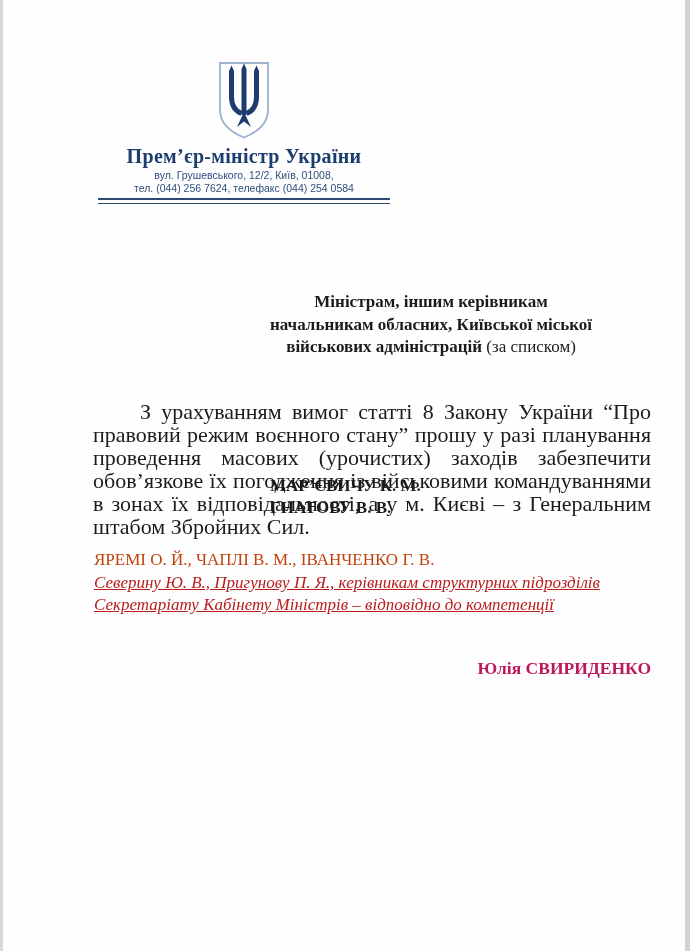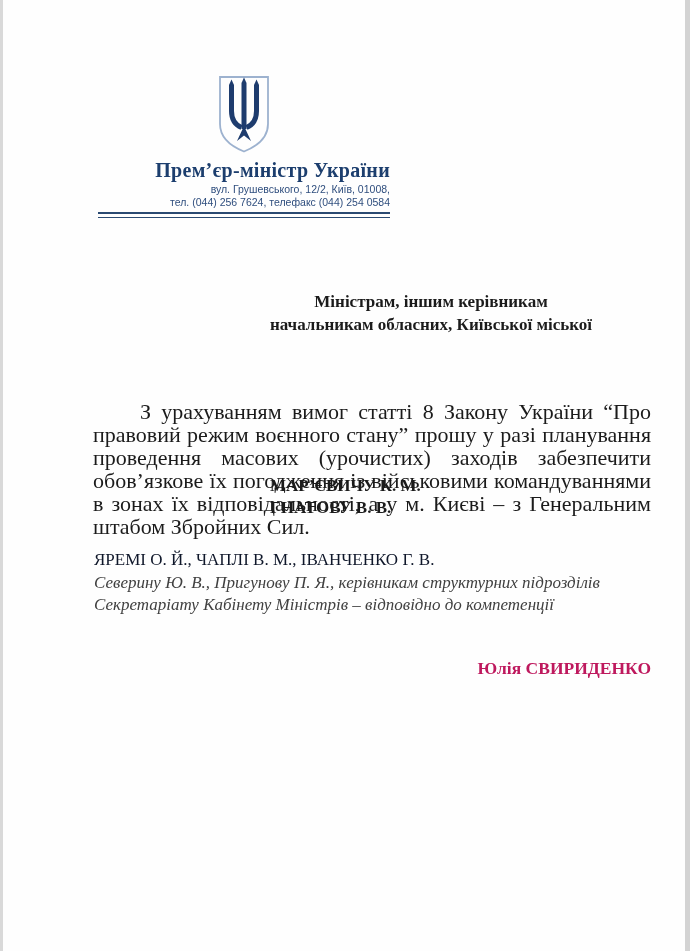--- a/index.html
+++ b/index.html
@@ -6,21 +6,21 @@
   html,body { background:#e9e9e9; }
   body { width:690px; height:951px; font-family:"Liberation Serif", serif; }
   .page {
     position:relative; width:690px; height:951px;
     background:#fefefe; overflow:hidden;
   }
   .edge-left  { position:absolute; left:0; top:0; width:3px; height:951px; background:#d9d9d9; }
   .edge-right { position:absolute; right:0; top:0; width:5px; height:951px; background:#d3d3d3; }
 
   
-  .letterhead { position:absolute; left:98px; top:69px; width:292px; text-align:right; }
+  .letterhead { position:absolute; left:98px; top:55px; width:292px; text-align:center; }
   .emblem-wrap { width:56px; height:80px; margin:5px auto 0 auto; }
   .lh-title {
     margin-top:3px; font-family:"Liberation Serif", serif; font-weight:bold;
     font-size:20px; line-height:26px; color:#1c3e6e; letter-spacing:0.3px; white-space:nowrap;
   }
   .lh-address {
     font-family:"Liberation Sans", sans-serif; font-size:10.5px; line-height:13px;
     color:#2f4e7e; white-space:nowrap;
   }
   .lh-rule { margin-top:3px; border-top:2px solid #2a4a72; padding-top:2px; border-bottom:1.5px solid #2a4a72; height:6px; }
@@ -35,25 +35,25 @@
     position:absolute; left:93px; top:400px; width:558px;
     font-size:22px; line-height:23px; color:#1b1b1b;
     text-align:justify; text-indent:47px;
   }
   .recipients {
     position:absolute; left:270px; top:475px;
     font-weight:bold; font-size:17px; line-height:22px; color:#1b1b1b; white-space:nowrap;
   }
   .copy-line {
     position:absolute; left:94px; top:549px;
-    font-size:17px; line-height:22px; color:#0f172a; white-space:nowrap;
+    font-size:17px; line-height:22px; color:#c2410c; white-space:nowrap;
   }
   .copy-italic {
     position:absolute; left:94px; top:572px;
-    font-style:italic; font-size:17px; line-height:22px; color:#404040; white-space:nowrap;
+    font-style:italic; font-size:17px; line-height:22px; color:#b91c1c; white-space:nowrap;text-decoration:underline;
   }
   .signature {
     position:absolute; right:39px; top:658px;
     font-weight:bold; font-size:17.5px; color:#be185d; white-space:nowrap;
   }
 </style>
 </head>
 <body>
 
 <div class="page">
@@ -81,20 +81,21 @@
     <div class="lh-address">
       <div>вул. Грушевського, 12/2, Київ, 01008,</div>
       <div>тел. (044) 256 7624, телефакс (044) 254 0584</div>
     </div>
     <div class="lh-rule"></div>
   </div>
 
   <div class="addressee">
     <div>Міністрам, іншим керівникам</div>
     <div>начальникам обласних, Київської міської</div>
+    <div><span>військових адміністрацій</span><span class="normal"> (за списком)</span></div>
   </div>
 
   <div class="paragraph">З урахуванням вимог статті 8 Закону України “Про правовий режим воєнного стану” прошу у разі планування проведення масових (урочистих) заходів забезпечити обов’язкове їх погодження із військовими командуваннями в зонах їх відповідальності, а у м. Києві – з Генеральним штабом Збройних Сил.</div>
 
   <div class="recipients">
     <div>МАР’ЄВИЧУ К. М.</div>
     <div>ГНАТОВУ В. В.</div>
   </div>
 
   <div class="copy-line">ЯРЕМІ О. Й., ЧАПЛІ В. М., ІВАНЧЕНКО Г. В.</div>

